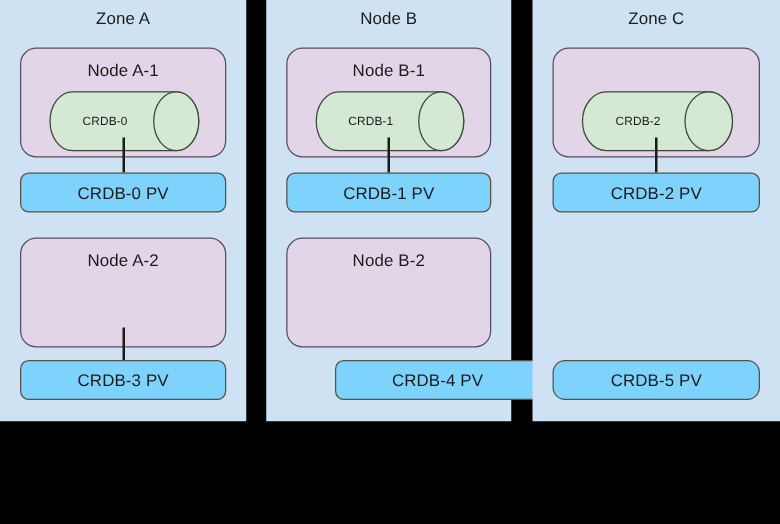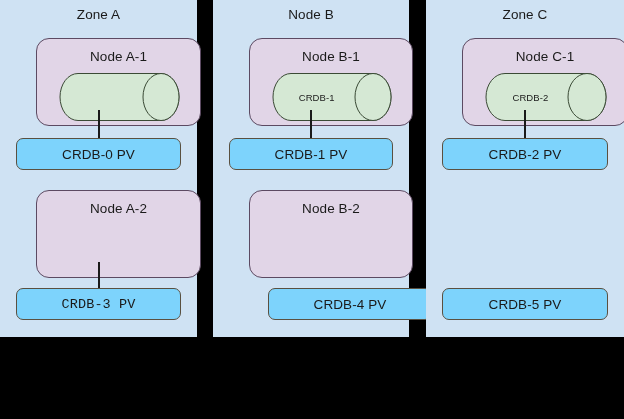--- a/index.html
+++ b/index.html
@@ -35,21 +35,20 @@
     font-size: 13.5px;
     color: #1a1a1a;
     letter-spacing: .1px;
   }
   .node {
     position: absolute;
     background: #e1d5e7;
     border: 1px solid #5c4a62;
     border-radius: 13px;
     box-sizing: border-box;
-    margin-left: 20px;
   }
   .node-title {
     position: absolute;
     top: 10px;
     left: 0;
     right: 0;
     text-align: center;
     font-size: 13.5px;
     color: #1a1a1a;
     letter-spacing: .1px;
@@ -102,29 +101,30 @@
 <div id="canvas">
     <div class="zone" style="left: 0px; width: 197px;">
       <div class="zone-title">Zone A</div>
       <div class="node" style="left: 16px; top: 38px; width: 165px; height: 88px;">
         <div class="node-title">Node A-1</div>
         <div class="cyl" style="left: 23px; top: 34px; width: 119px; height: 48px;">
           <svg viewBox="0 0 119 48" preserveAspectRatio="none">
             <path d="M 18 0.5 L 101 0.5 A 18 23.5 0 0 1 101 47.5 L 18 47.5 A 18 23.5 0 0 1 18 0.5 Z" fill="#d5e8d4" stroke="#3a4a35" stroke-width="1"></path>
             <ellipse cx="101" cy="24" rx="18" ry="23.5" fill="#d5e8d4" stroke="#3a4a35" stroke-width="1"></ellipse>
           </svg>
+          <div class="cyl-label">CRDB-0</div>
         </div>
       </div>
       <div class="connector" style="left: 98px; top: 110px; height: 28px;"></div>
       <div class="pv" style="left: 16px; top: 138px; width: 165px; height: 32px;">CRDB-0 PV</div>
       <div class="node" style="left: 16px; top: 190px; width: 165px; height: 88px;">
         <div class="node-title">Node A-2</div>
       </div>
       <div class="connector" style="left: 98px; top: 262px; height: 26px;"></div>
-      <div class="pv" style="left: 16px; top: 288px; width: 165px; height: 32px; font-family: Liberation Mono, monospace;">CRDB-3 PV</div>
+      <div class="pv" style="left: 16px; top: 288px; width: 165px; height: 32px;">CRDB-3 PV</div>
     </div>
     <div class="zone" style="left: 213px; width: 196px;">
       <div class="zone-title">Node B</div>
       <div class="node" style="left: 16px; top: 38px; width: 164px; height: 88px;">
         <div class="node-title">Node B-1</div>
         <div class="cyl" style="left: 23px; top: 34px; width: 118px; height: 48px;">
           <svg viewBox="0 0 118 48" preserveAspectRatio="none">
             <path d="M 18 0.5 L 100 0.5 A 18 23.5 0 0 1 100 47.5 L 18 47.5 A 18 23.5 0 0 1 18 0.5 Z" fill="#d5e8d4" stroke="#3a4a35" stroke-width="1"></path>
             <ellipse cx="100" cy="24" rx="18" ry="23.5" fill="#d5e8d4" stroke="#3a4a35" stroke-width="1"></ellipse>
           </svg>
@@ -134,26 +134,25 @@
       <div class="connector" style="left: 97px; top: 110px; height: 28px;"></div>
       <div class="pv" style="left: 16px; top: 138px; width: 164px; height: 32px;">CRDB-1 PV</div>
       <div class="node" style="left: 16px; top: 190px; width: 164px; height: 88px;">
         <div class="node-title">Node B-2</div>
       </div>
       <div class="pv" style="left: 12px; top: 288px; width: 164px; height: 32px; margin-left: 43px;">CRDB-4 PV</div>
     </div>
     <div class="zone" style="left: 426px; width: 198px;">
       <div class="zone-title">Zone C</div>
       <div class="node" style="left: 16px; top: 38px; width: 166px; height: 88px;">
-        <div class="node-title">Node C-1</div>
         <div class="cyl" style="left: 23px; top: 34px; width: 120px; height: 48px;">
           <svg viewBox="0 0 120 48" preserveAspectRatio="none">
             <path d="M 19 0.5 L 101 0.5 A 19 23.5 0 0 1 101 47.5 L 19 47.5 A 19 23.5 0 0 1 19 0.5 Z" fill="#d5e8d4" stroke="#3a4a35" stroke-width="1"></path>
             <ellipse cx="101" cy="24" rx="19" ry="23.5" fill="#d5e8d4" stroke="#3a4a35" stroke-width="1"></ellipse>
           </svg>
           <div class="cyl-label">CRDB-2</div>
         </div>
       </div>
       <div class="connector" style="left: 98px; top: 110px; height: 28px;"></div>
       <div class="pv" style="left: 16px; top: 138px; width: 166px; height: 32px;">CRDB-2 PV</div>
-      <div class="pv" style="left: 16px; top: 288px; width: 166px; height: 32px;">CRDB-5 PV</div>
+      <div class="pv" style="left: 16px; top: 288px; width: 166px; height: 32px; border-radius: 10px;">CRDB-5 PV</div>
     </div>
   </div>
 
 </body></html>

